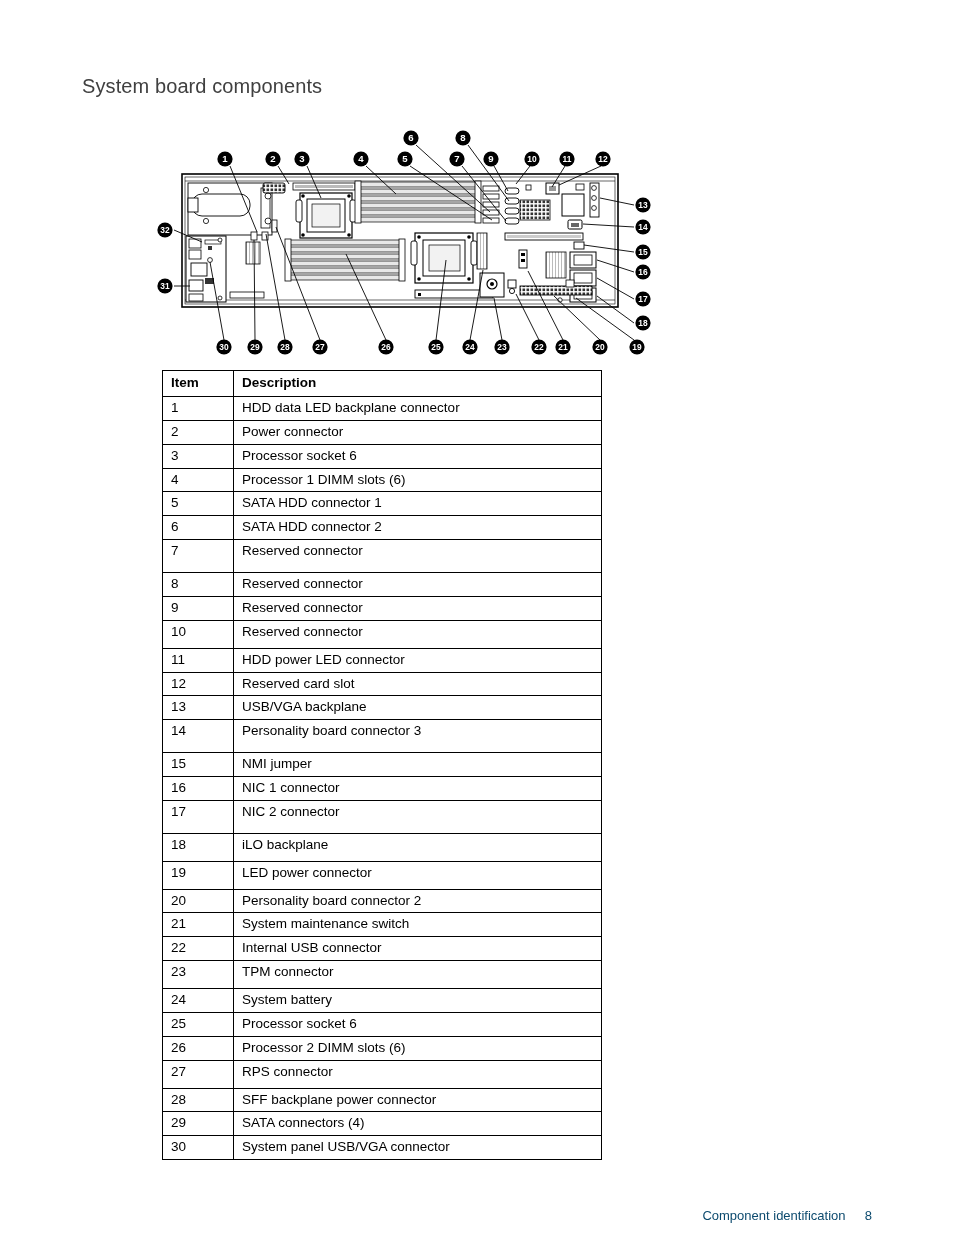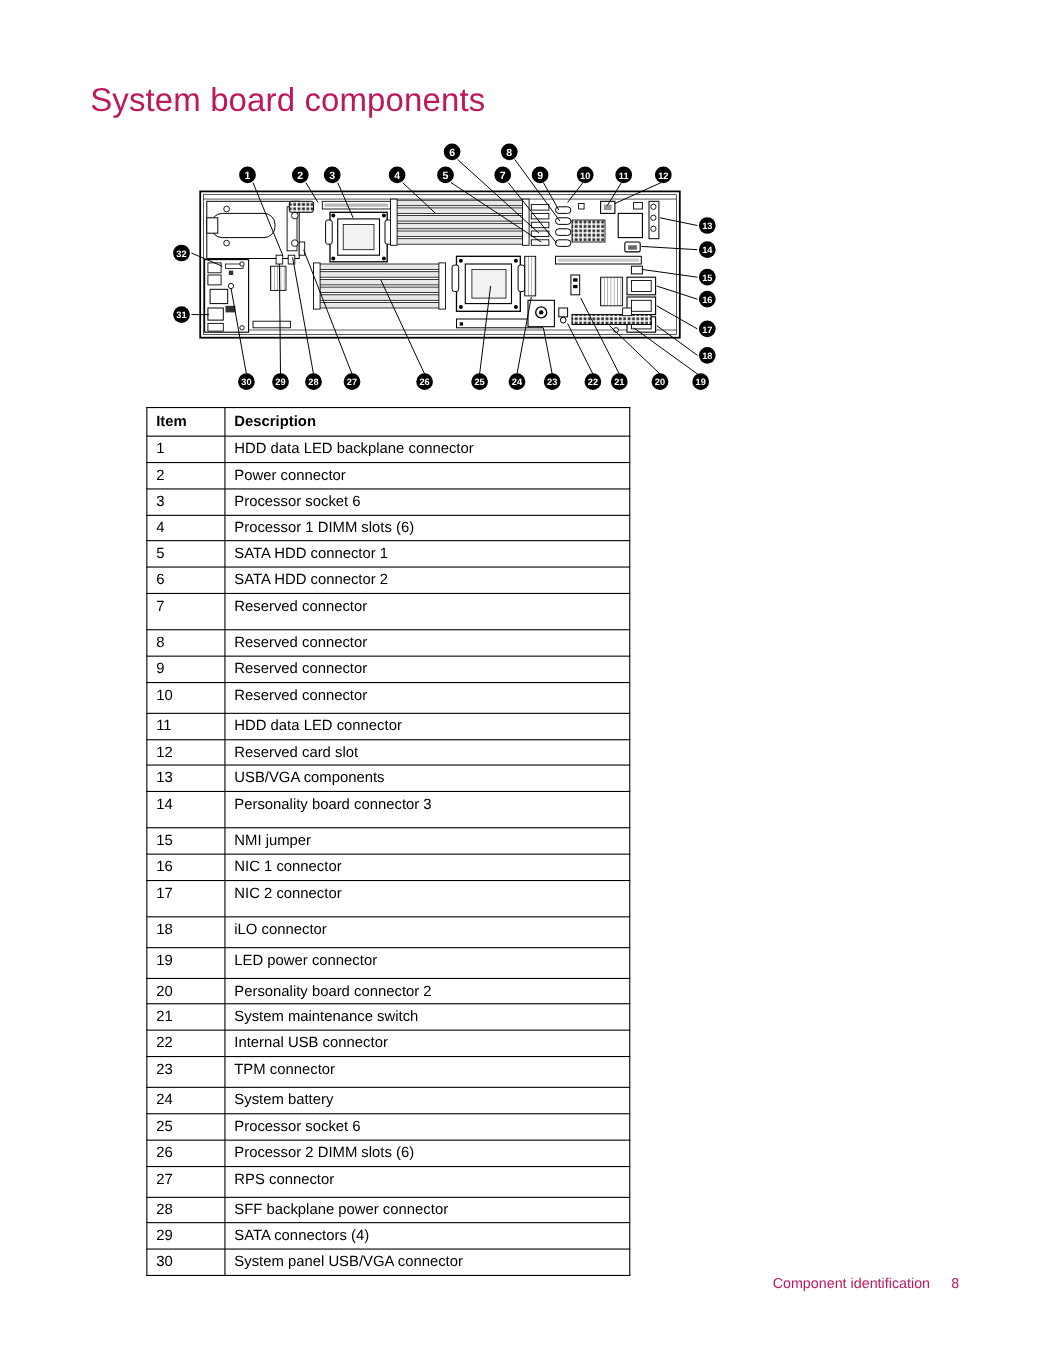--- a/index.html
+++ b/index.html
@@ -18,45 +18,45 @@
     height: 1235px;
     background: #ffffff;
     overflow: hidden;
   }
 
   
   .page-title {
     position: absolute;
     left: 82px;
     top: 75px;
-    font-size: 30px;
+    font-size: 20px;
     font-weight: 400;
     letter-spacing: 0.1px;
-    color: #be185d;
+    color: #404040;
     white-space: nowrap;
   }
 
   
   .figure {
     position: absolute;
     left: 150px;
     top: 128px;
     width: 520px;
     height: 232px;
   }
   .figure svg {
     display: block;
     width: 520px;
     height: 232px;
   }
 
   
   .comp-table {
     position: absolute;
-    left: 133px;
+    left: 162px;
     top: 370px;
     width: 421px;
     border-collapse: collapse;
     table-layout: fixed;
   }
   .comp-table td, .comp-table th {
     border: 1px solid #000000;
     padding: 3px 0 3px 8px;
     vertical-align: top;
     text-align: left;
@@ -72,23 +72,23 @@
   }
   .col-item { width: 62px; }
   .col-desc { width: 359px; }
   .r-tall td { padding-bottom: 12px; }
   .r-tall2 td { padding-bottom: 7px; }
 
   
   .footer {
     position: absolute;
     right: 82px;
-    top: 1159px;
+    top: 1208px;
     font-size: 13px;
-    color: #be185d;
+    color: #0c4a6e;
     white-space: nowrap;
     margin-left: 32px;
   }
   .footer .sep { display: inline-block; width: 12px; }
 </style>
 </head>
 <body>
 
 <div class="page">
 
@@ -473,49 +473,49 @@
         <tr>
           <td class="col-item">9</td>
           <td class="col-desc">Reserved connector</td>
         </tr>
         <tr class="r-tall2">
           <td class="col-item">10</td>
           <td class="col-desc">Reserved connector</td>
         </tr>
         <tr>
           <td class="col-item">11</td>
-          <td class="col-desc">HDD data LED connector</td>
+          <td class="col-desc">HDD power LED connector</td>
         </tr>
         <tr>
           <td class="col-item">12</td>
           <td class="col-desc">Reserved card slot</td>
         </tr>
         <tr>
           <td class="col-item">13</td>
-          <td class="col-desc">USB/VGA components</td>
+          <td class="col-desc">USB/VGA backplane</td>
         </tr>
         <tr class="r-tall">
           <td class="col-item">14</td>
           <td class="col-desc">Personality board connector 3</td>
         </tr>
         <tr>
           <td class="col-item">15</td>
           <td class="col-desc">NMI jumper</td>
         </tr>
         <tr>
           <td class="col-item">16</td>
           <td class="col-desc">NIC 1 connector</td>
         </tr>
         <tr class="r-tall">
           <td class="col-item">17</td>
           <td class="col-desc">NIC 2 connector</td>
         </tr>
         <tr class="r-tall2">
           <td class="col-item">18</td>
-          <td class="col-desc">iLO connector</td>
+          <td class="col-desc">iLO backplane</td>
         </tr>
         <tr class="r-tall2">
           <td class="col-item">19</td>
           <td class="col-desc">LED power connector</td>
         </tr>
         <tr>
           <td class="col-item">20</td>
           <td class="col-desc">Personality board connector 2</td>
         </tr>
         <tr>

